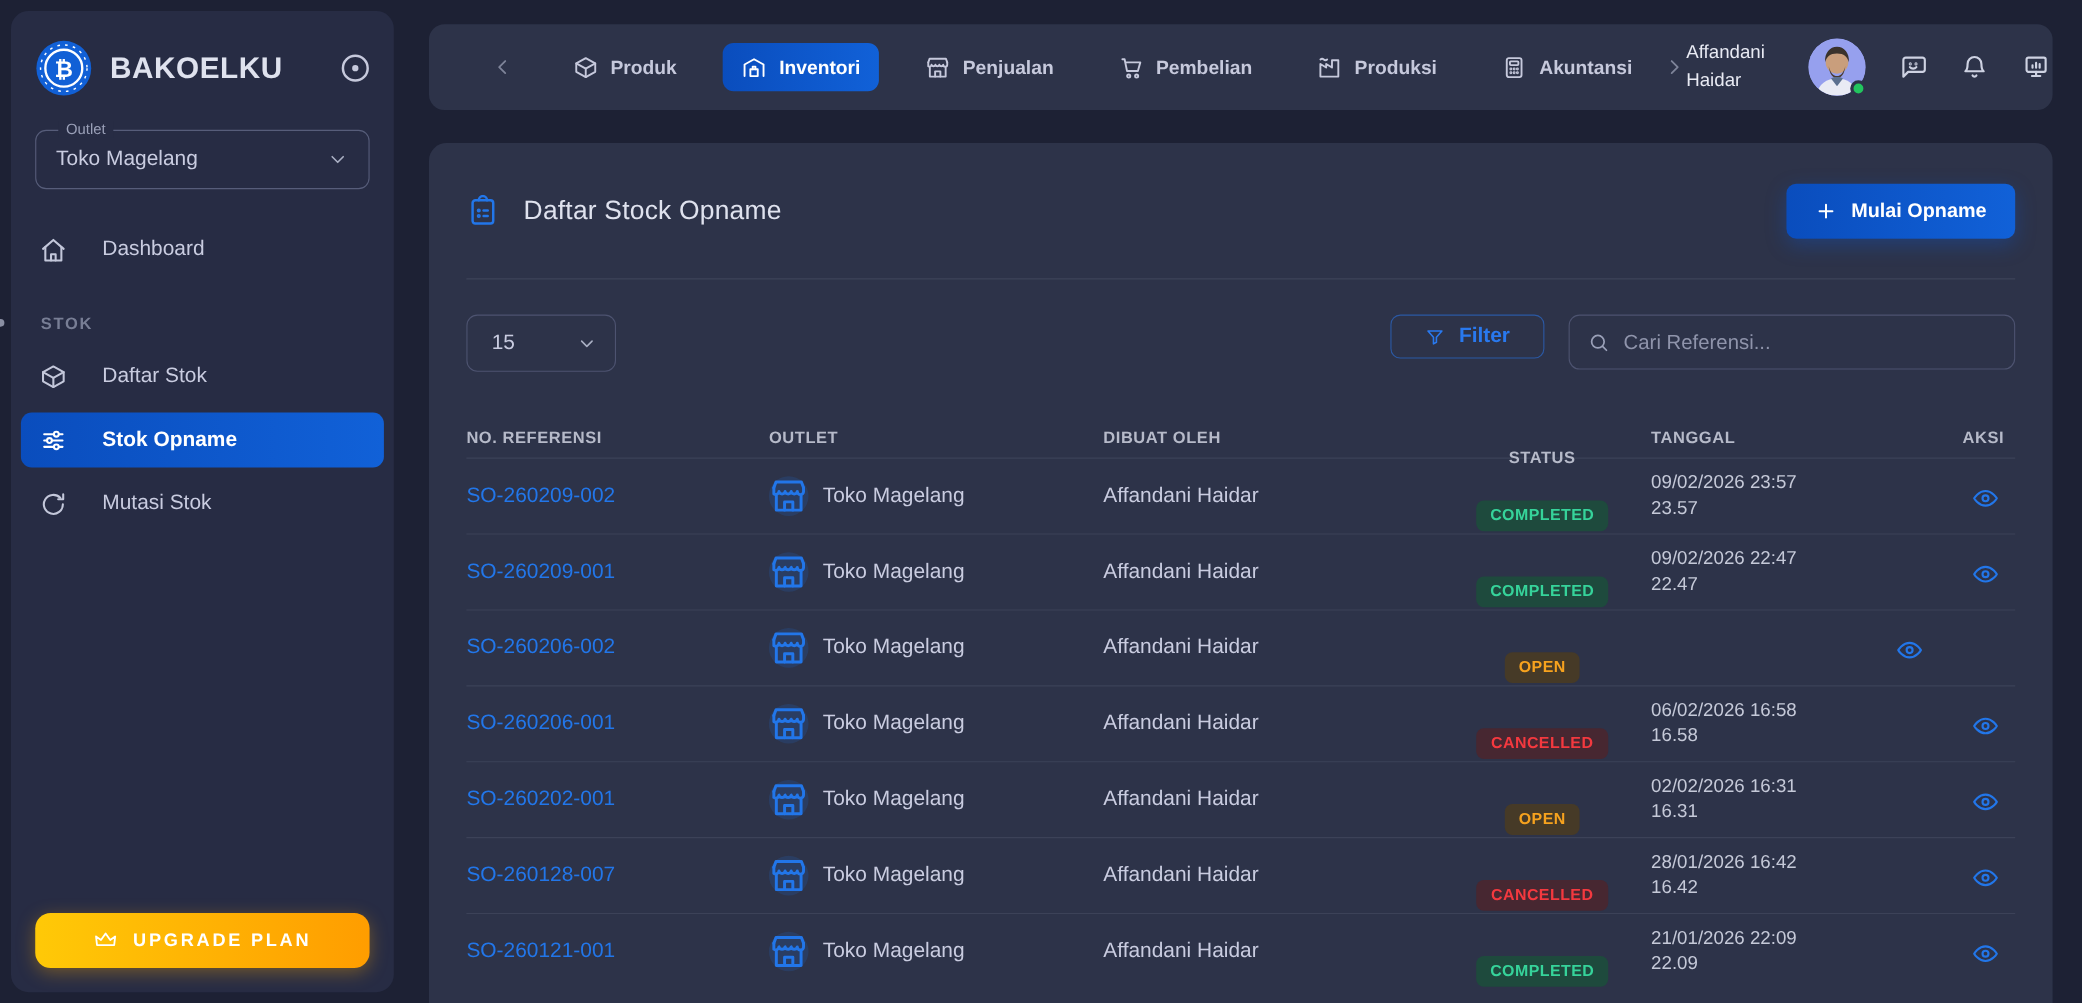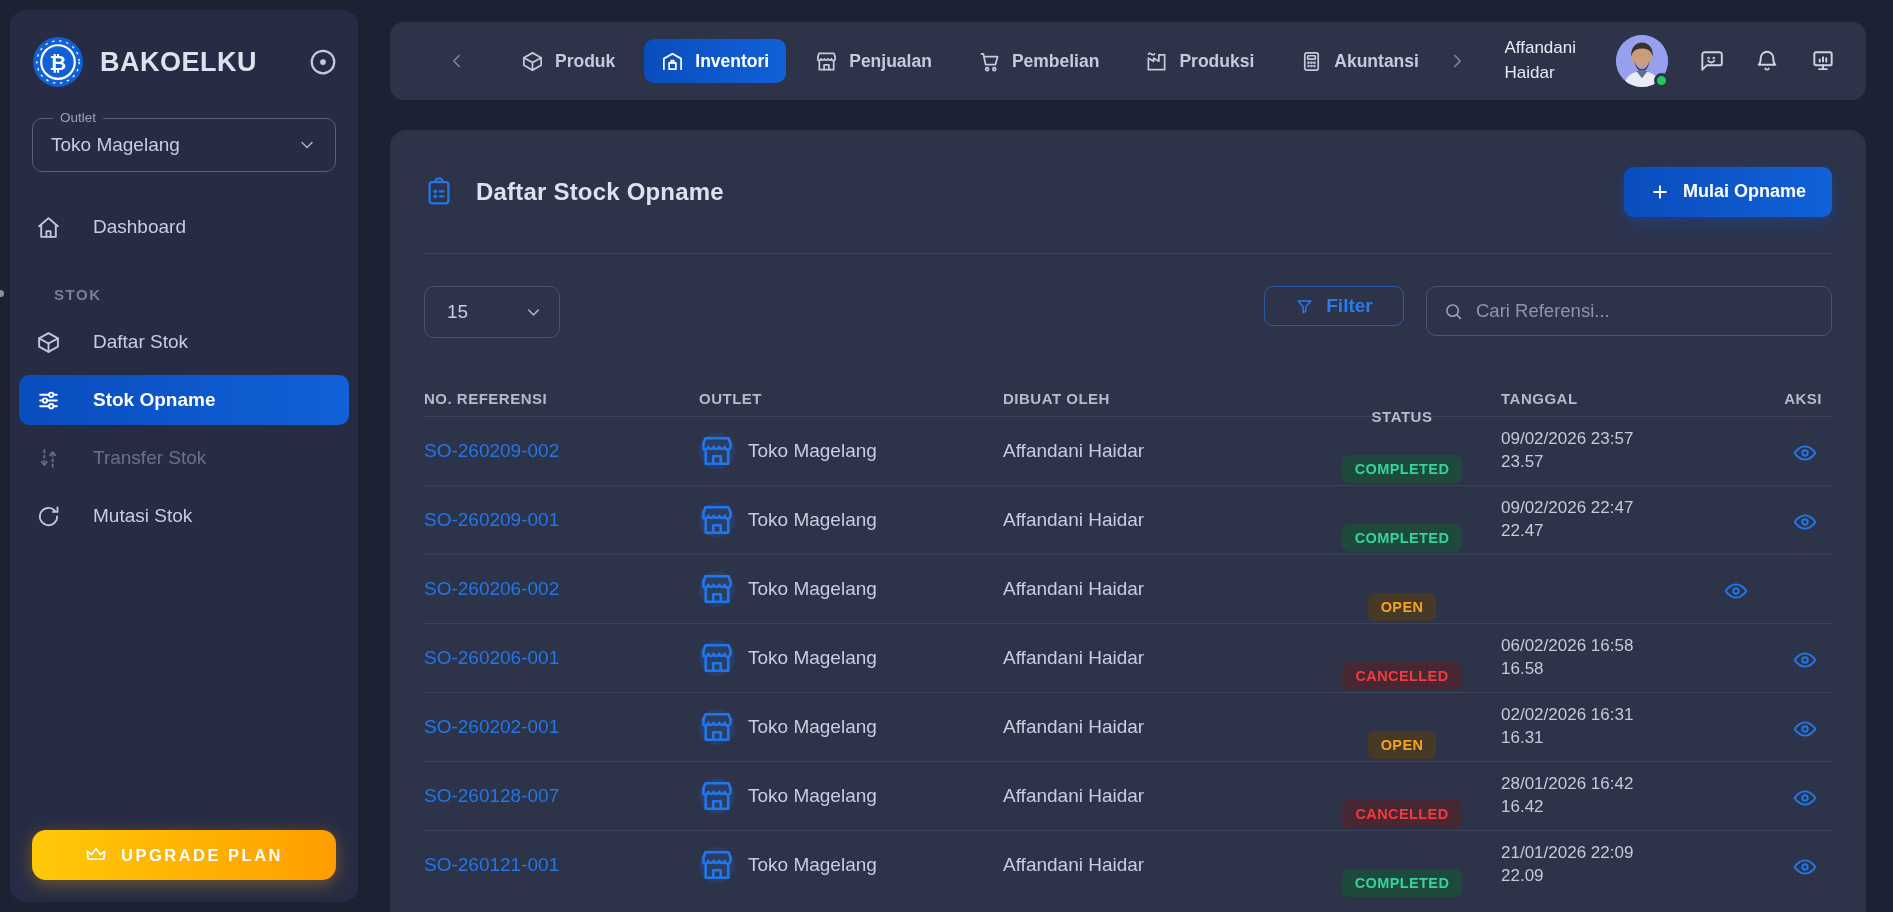--- a/index.html
+++ b/index.html
@@ -42,21 +42,21 @@
     font-size:19px; color:#c9cce0; cursor:pointer;
   }
   .nav-item .nico { width:25px; height:25px; color:#c3c7da; }
   .nav-item.active {
     background:linear-gradient(90deg,#0a4dbd,#1161d8);
     color:#ffffff; font-weight:bold;
   }
   .nav-item.active .nico { color:#ffffff; }
   .nav-item.dimmed { opacity:.42; }
   .nav-section {
-    position:relative; margin:34px 0 14px; padding-left:44px;
+    position:relative; margin:34px 0 14px; padding-left:27px;
     font-size:15px; font-weight:bold; letter-spacing:1.6px; color:#787e95;
   }
   .nav-section .edge-dot {
     position:absolute; left:-13px; top:4px; width:7px; height:7px;
     border-radius:50%; background:#8a8fa3;
   }
   .upgrade-btn {
     position:absolute; left:22px; right:22px; bottom:22px; height:50px;
     border:0; border-radius:14px; cursor:pointer;
     background:linear-gradient(90deg,#ffc907,#ff9d00);
@@ -67,21 +67,21 @@
   }
   .upgrade-btn .nico { width:22px; height:22px; }
 
   
   .topbar {
     position:absolute; left:390px; top:22px; width:1476px; height:78px;
     background:#2d3349; border-radius:14px;
     display:flex; align-items:center; padding:0 30px 0 56px;
   }
   .tb-chev { color:#7e8499; width:22px; height:22px; flex:0 0 auto; cursor:pointer; }
-  .tnav { display:flex; gap:12px; margin-left:36px; }
+  .tnav { display:flex; gap:25px; margin-left:36px; }
   .tnav-item {
     display:flex; align-items:center; gap:11px; padding:0 17px; height:44px;
     border-radius:10px; font-size:17.5px; font-weight:bold; color:#c6c9dc; cursor:pointer;
   }
   .tnav-item .nico { width:23px; height:23px; }
   .tnav-item.active { background:linear-gradient(90deg,#0a4dbd,#1161d8); color:#fff; }
   .tb-right { margin-left:auto; display:flex; align-items:center; }
   .user-name { font-size:17px; color:#e8eaf3; line-height:1.45; margin-right:40px; }
   .avatar-wrap { position:relative; width:52px; height:52px; }
   .avatar { width:52px; height:52px; border-radius:50%; overflow:hidden; background:#97a0ef; }
@@ -94,21 +94,21 @@
   
   .card {
     position:absolute; left:390px; top:130px; width:1476px; height:830px;
     background:#2d3349; border-radius:16px; padding:0 34px;
   }
   .card-head {
     height:124px; display:flex; align-items:center;
     border-bottom:1px solid rgba(160,167,190,.14);
   }
   .card-head .head-ic { width:30px; height:30px; color:#2276e9; }
-  .page-title { font-size:24px; font-weight:bold; color:#dfe2ee; margin-left:22px; letter-spacing:.2px; }
+  .page-title { font-size:24px; font-weight:normal; color:#dfe2ee; margin-left:22px; letter-spacing:.2px; }
   .primary-btn {
     margin-left:auto; height:50px; padding:0 26px; border:0; border-radius:9px; cursor:pointer;
     background:linear-gradient(90deg,#0a4dbd,#1161d8);
     box-shadow:0 6px 18px rgba(13,85,205,.35);
     display:flex; align-items:center; gap:13px;
     color:#fff; font-size:18px; font-weight:bold; font-family:"Liberation Sans", sans-serif;
   }
   .primary-btn .nico { width:20px; height:20px; stroke-width:2.2; }
 
   .controls { margin-top:32px; display:flex; }
@@ -224,29 +224,20 @@
         <path d="M4 6.5h8.2M16.9 6.5H20"></path>
           <circle cx="14.6" cy="6.5" r="2.1"></circle>
         <path d="M4 12h2.3M10.9 12H20"></path>
           <circle cx="8.6" cy="12" r="2.1"></circle>
         <path d="M4 17.5h8.2M16.9 17.5H20"></path>
           <circle cx="14.6" cy="17.5" r="2.1"></circle>
       </svg>
       <span>Stok Opname</span>
     </div>
 
-    <div class="nav-item dimmed">
-      <svg class="ic nico" viewBox="0 0 24 24">
-        <path d="M8 4v11" stroke-dasharray="2.2 3"></path>
-          <path d="m5.6 15.2 2.4 3 2.4-3"></path>
-        <path d="M16 20V9" stroke-dasharray="2.2 3"></path>
-          <path d="m13.6 8.8 2.4-3 2.4 3"></path>
-      </svg>
-      <span>Transfer Stok</span>
-    </div>
 
     <div class="nav-item">
       <svg class="ic nico" viewBox="0 0 24 24">
         <path d="M20.3 12a8.3 8.3 0 1 1-2.3-5.7"></path>
           <path d="M20.6 3.2v4.4h-4.4"></path>
       </svg>
       <span>Mutasi Stok</span>
     </div>
   </nav>
 

